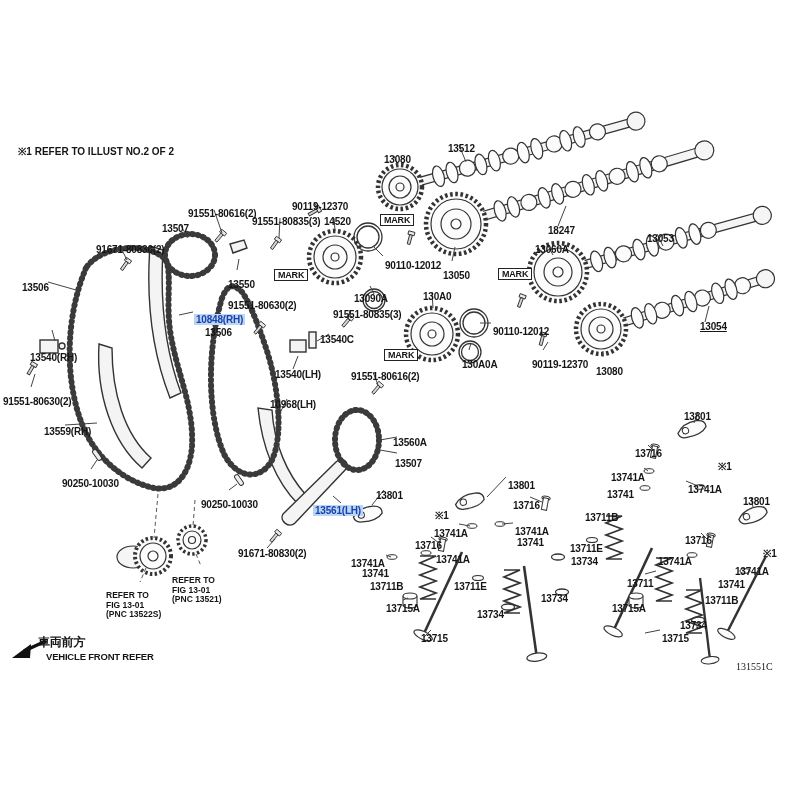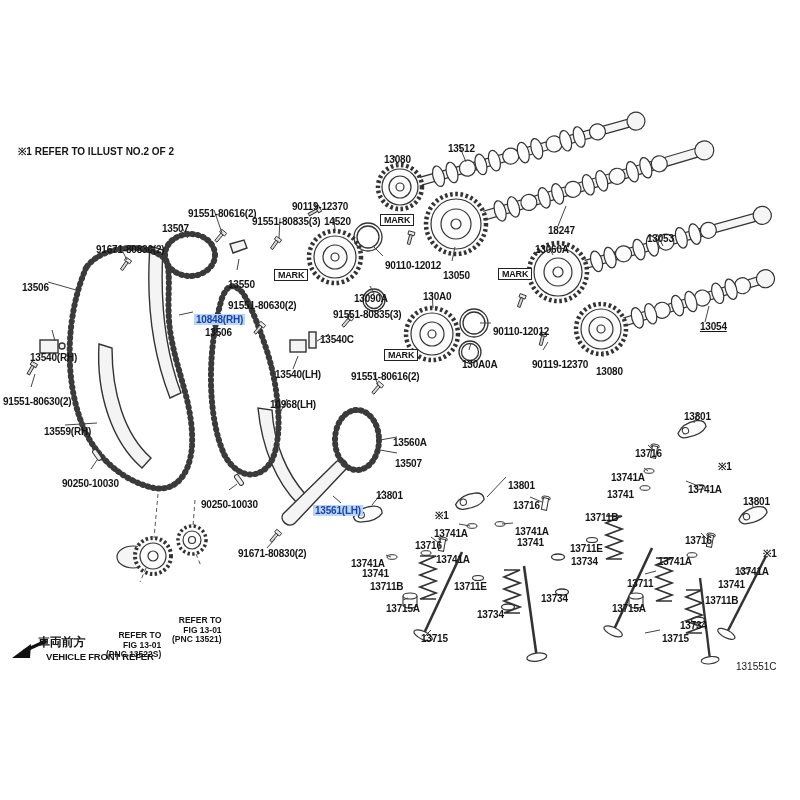--- a/index.html
+++ b/index.html
@@ -4,21 +4,21 @@
 <style>
   html,body{margin:0;padding:0;background:#fff;}
   #stage{position:relative;width:800px;height:800px;background:#ffffff;overflow:hidden;
          font-family:"Liberation Sans",sans-serif;}
   #art{position:absolute;left:0;top:0;}
   #labels{position:absolute;left:0;top:8px;width:724px;height:800px;}
   .lbl{position:absolute;font-size:10px;font-weight:bold;color:#151515;
        white-space:pre-line;line-height:1.12;letter-spacing:-0.2px;}
   .hl{background:var(--hl-bg,#b9d7f3);color:var(--hl-fg,#1b3fae);padding:0 2px;}
   .mark{border:1.2px solid #222;padding:0 3px;font-size:9px;background:#fff;}
-  .fig{font-size:8.5px;text-align:right;letter-spacing:0;margin-top:40px;}
+  .fig{font-size:8.5px;text-align:left;letter-spacing:0;}
   .jp{font-size:12px;}
   .en{font-size:9.5px;}
   .code{font-weight:normal;font-size:10px;letter-spacing:0;}
   .note{font-size:10px;letter-spacing:0;}
 </style>
 </head>
 <body>
 
 <div id="stage">
 
@@ -454,16 +454,16 @@
       <div class="lbl" style="left: 421px; top: 625px;">13715</div>
       <div class="lbl" style="left: 662px; top: 625px;">13715</div>
       <div class="lbl fig" style="left: 106px; top: 583px;">REFER TO
 FIG 13-01
 (PNC 13522S)</div>
       <div class="lbl fig" style="left: 172px; top: 568px;">REFER TO
 FIG 13-01
 (PNC 13521)</div>
       <div class="lbl jp" style="left: 38px; top: 628px;">車両前方</div>
       <div class="lbl en" style="left: 46px; top: 644px;">VEHICLE FRONT REFER</div>
-      <div class="lbl code" style="left: 736px; top: 653px;">131551C</div>
+      <div class="lbl code" style="left: 736px; top: 653px; font-family: Liberation Serif, serif;">131551C</div>
     </div>
 
 </div>
 
 </body></html>

